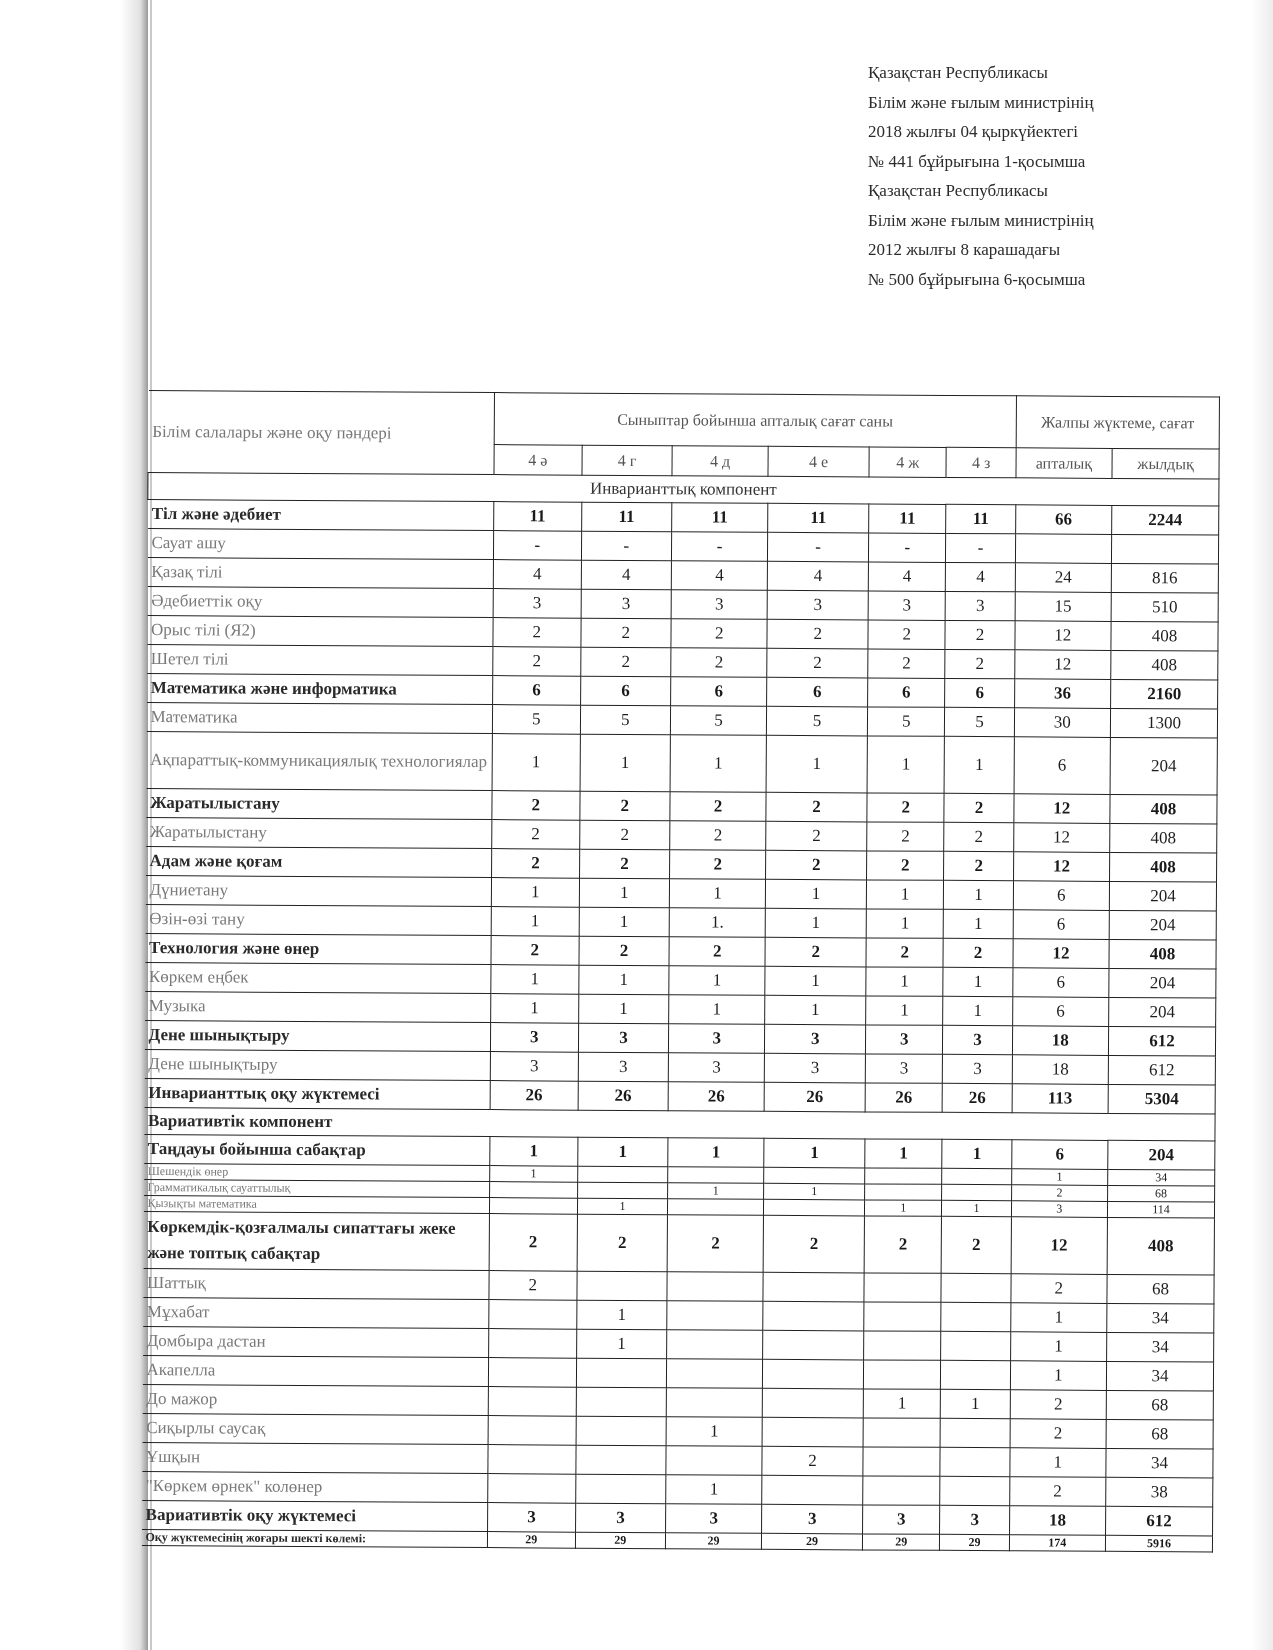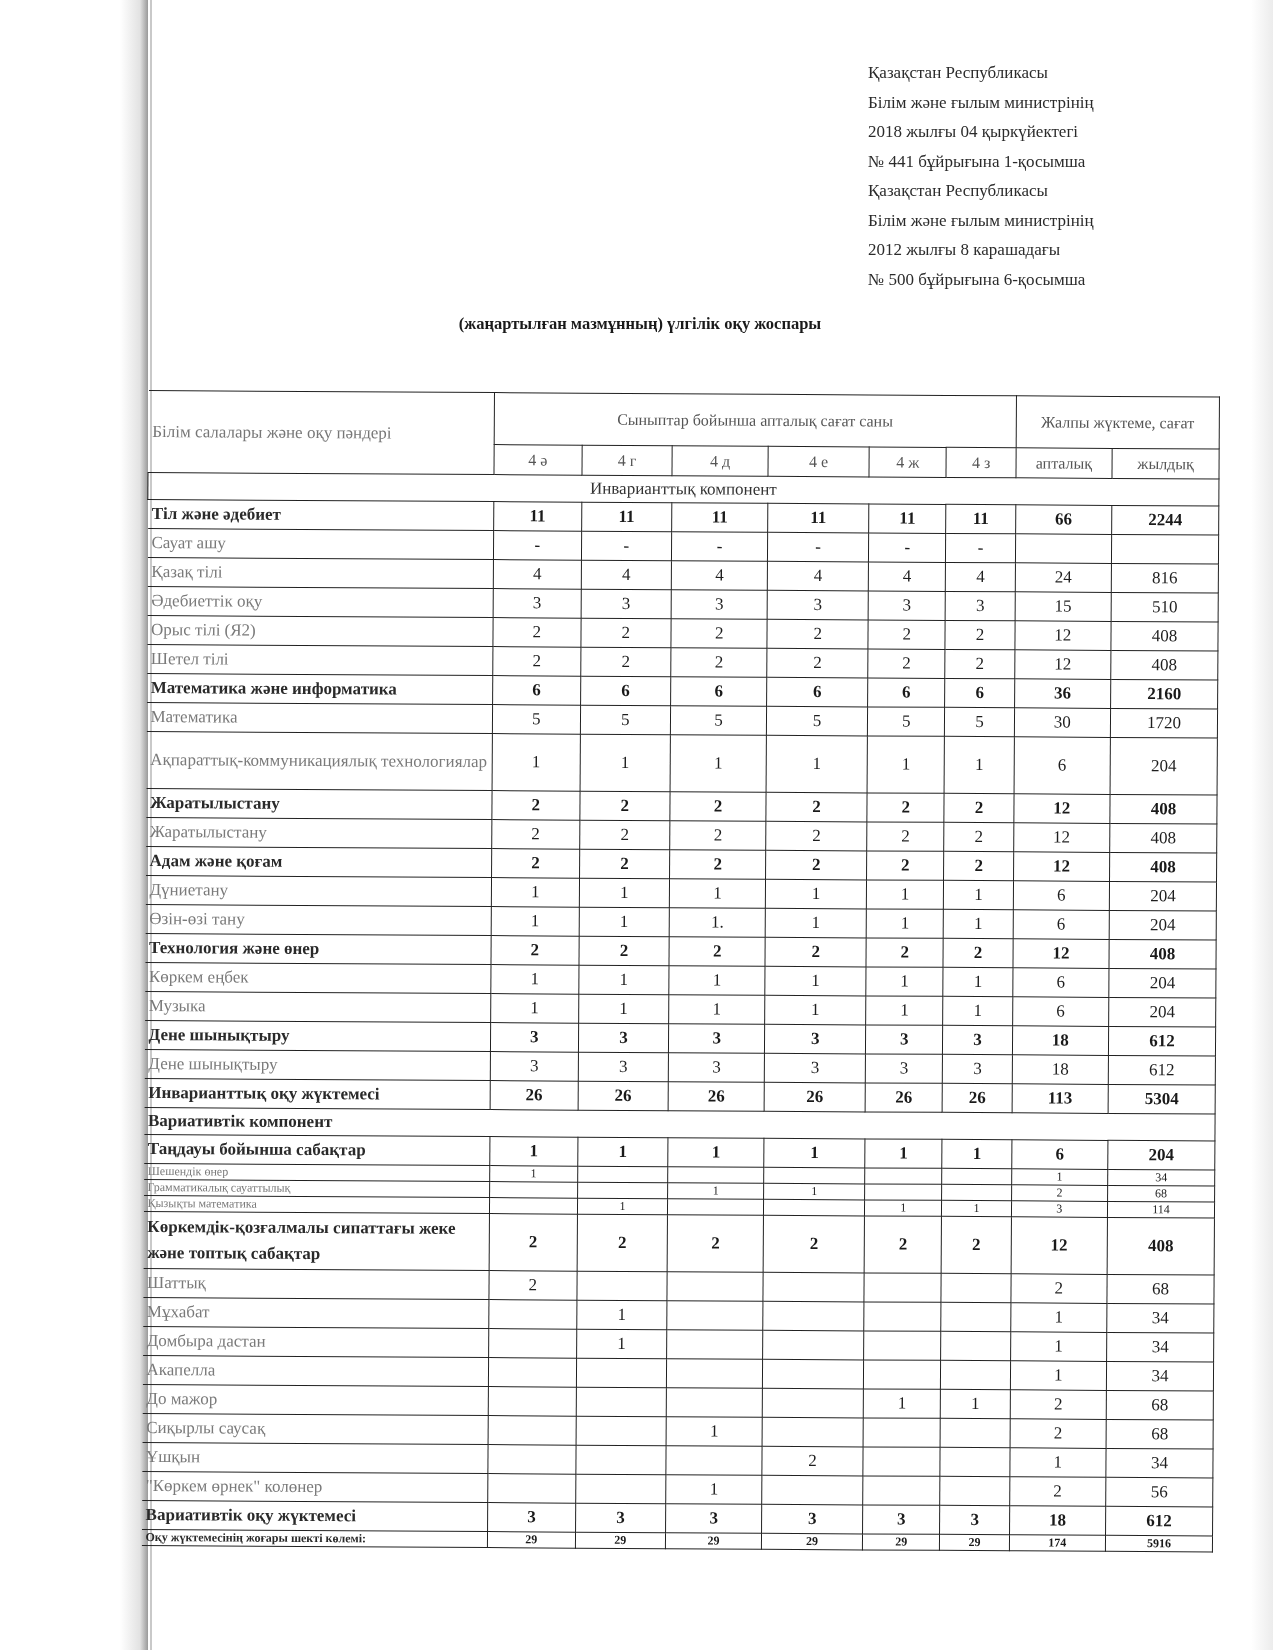--- a/index.html
+++ b/index.html
@@ -41,21 +41,20 @@
   <div>Білім және ғылым министрінің</div>
   <div>2018 жылғы 04 қыркүйектегі</div>
   <div>№ 441 бұйрығына 1-қосымша</div>
   <div>Қазақстан Республикасы</div>
   <div>Білім және ғылым министрінің</div>
   <div>2012 жылғы 8 карашадағы</div>
   <div>№ 500 бұйрығына 6-қосымша</div>
 </div>
 
 <div class="doc-title">
-  <div>(жаңартылған мазмұнның)  үлгілік оқу жоспары</div>
 </div>
 
 <table class="plan">
   <colgroup>
     <col style="width:330px">
       <col style="width:84px">
       <col style="width:86px">
       <col style="width:92px">
     <col style="width:96px">
       <col style="width:74px">
@@ -163,21 +162,21 @@
       </tr>
       <tr>
         <td class="name">Математика</td>
         <td>5</td>
         <td>5</td>
         <td>5</td>
         <td>5</td>
         <td>5</td>
         <td>5</td>
         <td>30</td>
-        <td>1720</td>
+        <td>1300</td>
       </tr>
       <tr class="tall">
         <td class="name" style="white-space: normal; line-height: 26px;">Ақпараттық-коммуникациялық технологиялар</td>
         <td>1</td>
         <td>1</td>
         <td>1</td>
         <td>1</td>
         <td>1</td>
         <td>1</td>
         <td>6</td>
@@ -443,21 +442,21 @@
       </tr>
       <tr>
         <td class="name">"Көркем өрнек" колөнер</td>
         <td></td>
         <td></td>
         <td>1</td>
         <td></td>
         <td></td>
         <td></td>
         <td>2</td>
-        <td>56</td>
+        <td>38</td>
       </tr>
       <tr class="group">
         <td class="name">Вариативтік оқу жүктемесі</td>
         <td>3</td>
         <td>3</td>
         <td>3</td>
         <td>3</td>
         <td>3</td>
         <td>3</td>
         <td>18</td>

